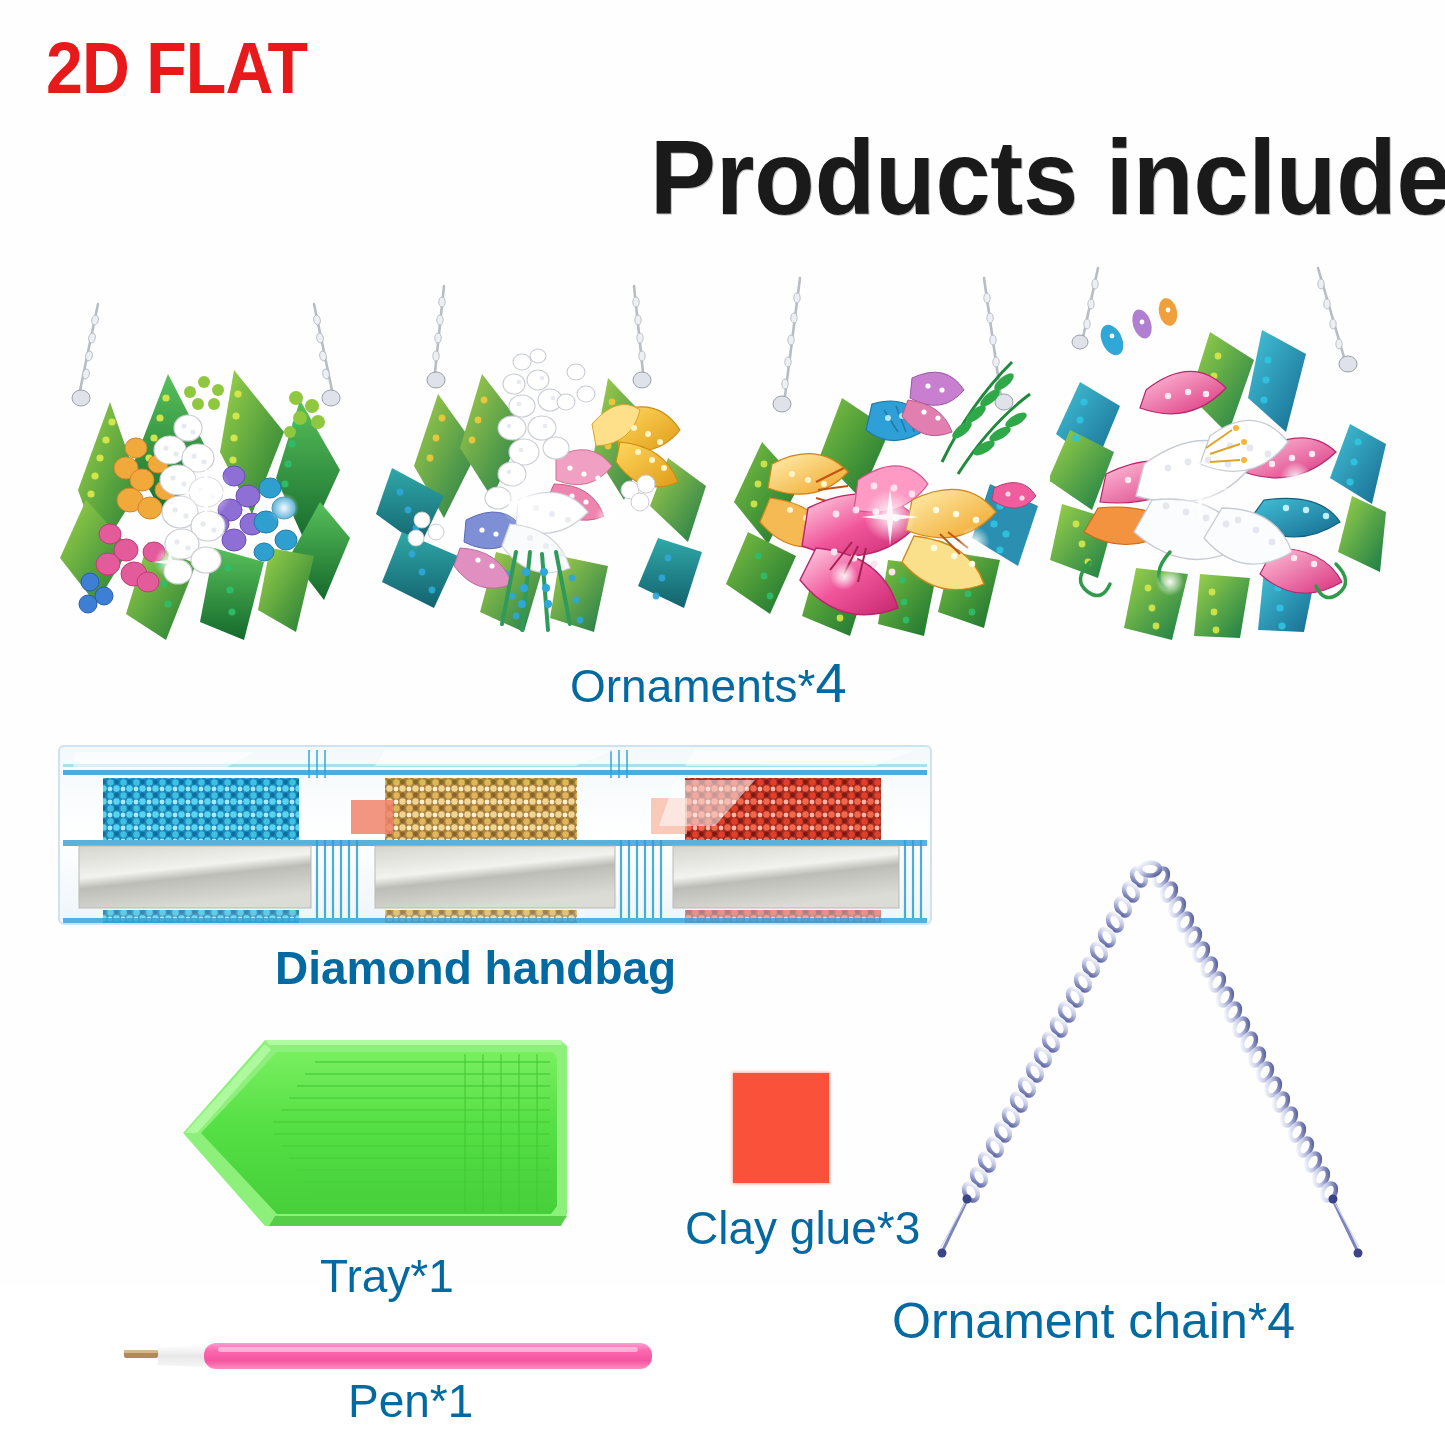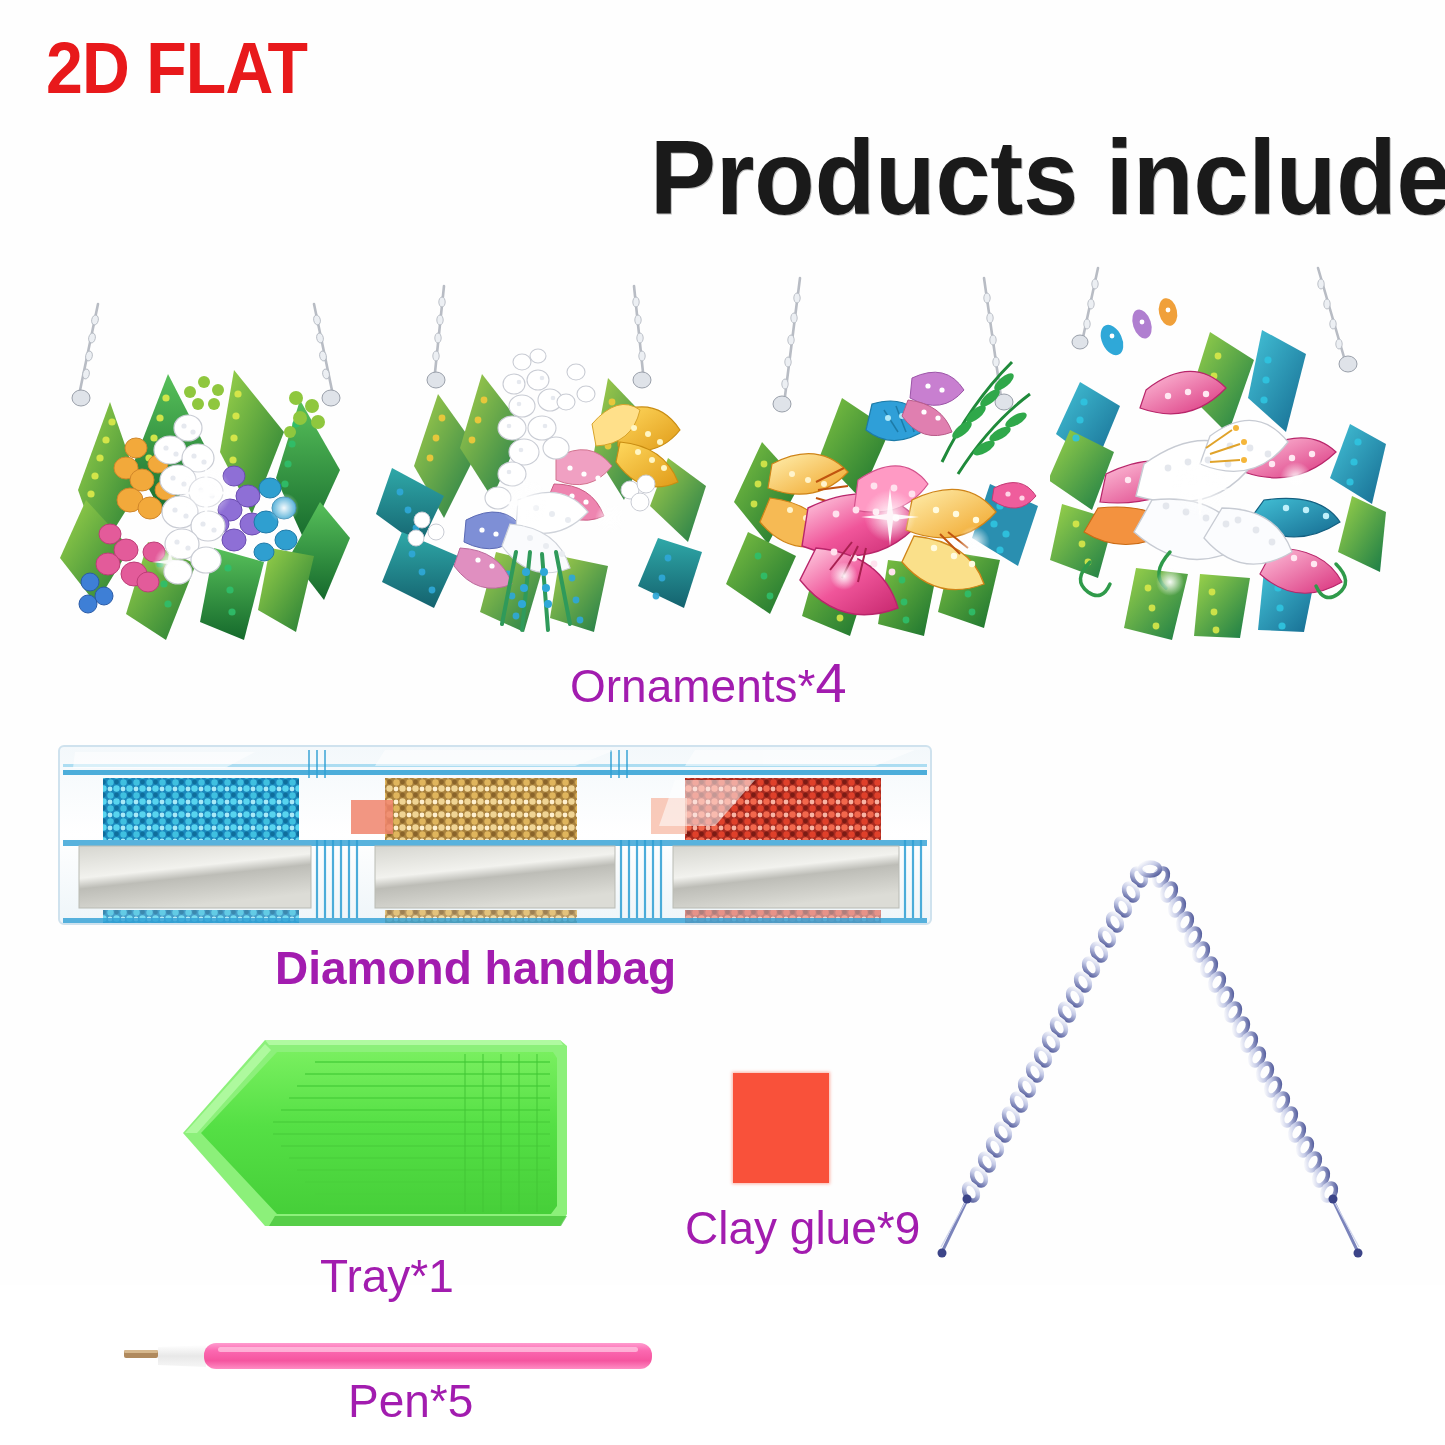--- a/index.html
+++ b/index.html
@@ -24,21 +24,21 @@
     position:absolute;left:650px;top:124px;
     font-family:"Liberation Sans Narrow","Liberation Sans",sans-serif;
     font-weight:bold;font-size:104px;color:#1a1a1a;
     line-height:1;white-space:nowrap;
     transform:scaleX(.95) scaleY(1.02);transform-origin:left top;
     text-shadow:1px 1px 0 rgba(0,0,0,.25);
   }
 
   
   .caption{
-    position:absolute;color:#a21caf;
+    position:absolute;color:#0369a1;
     font-family:"Liberation Sans",sans-serif;
     font-size:46px;white-space:nowrap;line-height:1;
   }
   .caption .big{font-size:56px;}
 
   
   .ornament{position:absolute;top:252px;width:336px;height:390px;}
   #orn-1{left:38px;}
   #orn-2{left:372px;}
   #orn-3{left:712px;}
@@ -938,21 +938,21 @@
 
       <path d="M100 10 L395 10 L398 15 L104 15 Z" fill="#b6fba8" opacity=".85"></path>
       <path d="M20 103 L100 14 L106 20 L32 103 Z" fill="#b6fba8" opacity=".8"></path>
 
       <path d="M104 196 L396 196 L402 186 L110 186 Z" fill="#3fbf33" opacity=".7"></path>
     </svg>
   </div>
   <div class="caption" style="left:320px;top:1253px;">Tray*1</div>
 
   <div id="clay-glue"></div>
-  <div class="caption" style="left:685px;top:1205px;">Clay glue*9</div>
+  <div class="caption" style="left:685px;top:1205px;">Clay glue*3</div>
 
   <div id="pen">
     <svg viewBox="0 0 540 36" xmlns="http://www.w3.org/2000/svg">
       <defs>
         <linearGradient id="peng" x1="0" y1="0" x2="0" y2="1">
           <stop offset="0" stop-color="#ff9ccf"></stop>
             <stop offset=".3" stop-color="#fb68b0"></stop>
           <stop offset=".68" stop-color="#f5559f"></stop>
             <stop offset="1" stop-color="#ff8dc4"></stop>
         </linearGradient>
@@ -965,21 +965,21 @@
 
       <rect x="6" y="12" width="34" height="8" rx="2" fill="#b08a5e"></rect>
       <rect x="6" y="12" width="34" height="3" rx="1.5" fill="#d6b88e"></rect>
 
       <path d="M40 9 L88 7 L88 29 L40 27 Z" fill="url(#tipg)"></path>
 
       <rect x="86" y="5" width="448" height="26" rx="12" fill="url(#peng)"></rect>
       <rect x="100" y="9" width="420" height="5" rx="2.5" fill="#ffc2e0" opacity=".8"></rect>
     </svg>
   </div>
-  <div class="caption" style="left:348px;top:1378px;">Pen*5</div>
+  <div class="caption" style="left:348px;top:1378px;">Pen*1</div>
 
   <div id="chain">
     <svg viewBox="0 0 510 420" xmlns="http://www.w3.org/2000/svg">
       <defs>
         <linearGradient id="lnk" x1="0" y1="0" x2="1" y2="1">
           <stop offset="0" stop-color="#ffffff"></stop>
             <stop offset=".45" stop-color="#c3c9e6"></stop>
           <stop offset="1" stop-color="#4b5496"></stop>
         </linearGradient>
       </defs>
@@ -1046,14 +1046,15 @@
           <circle cx="438" cy="344" r="4.5"></circle>
         <circle cx="47" cy="398" r="4.5"></circle>
           <circle cx="463" cy="398" r="4.5"></circle>
       </g>
       <g stroke="#cfd4ec" stroke-width="1.2" fill="none">
         <path d="M70 348 L46 392"></path>
           <path d="M440 348 L464 392"></path>
       </g>
     </svg>
   </div>
+  <div class="caption" style="left:892px;top:1296px;font-size:50px;">Ornament chain*4</div>
 
 </div>
 
 </body></html>

